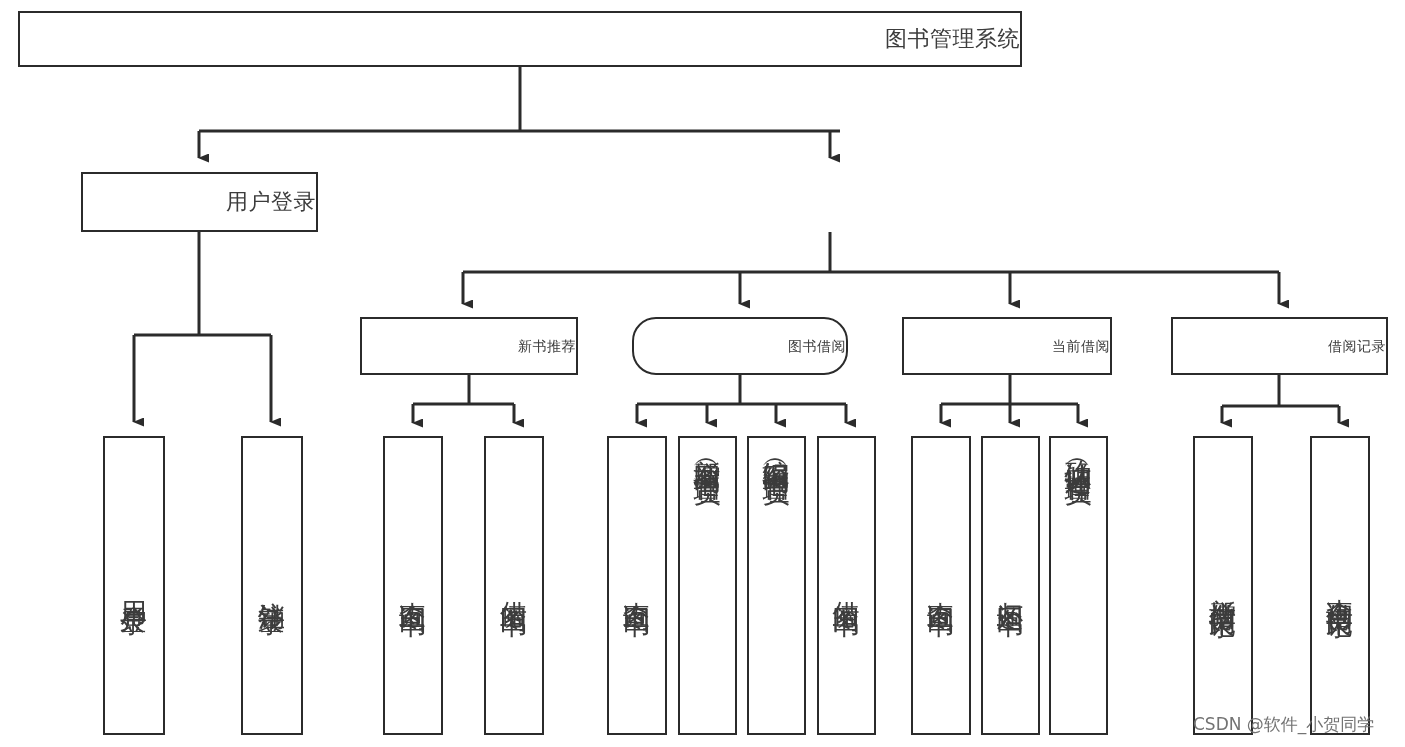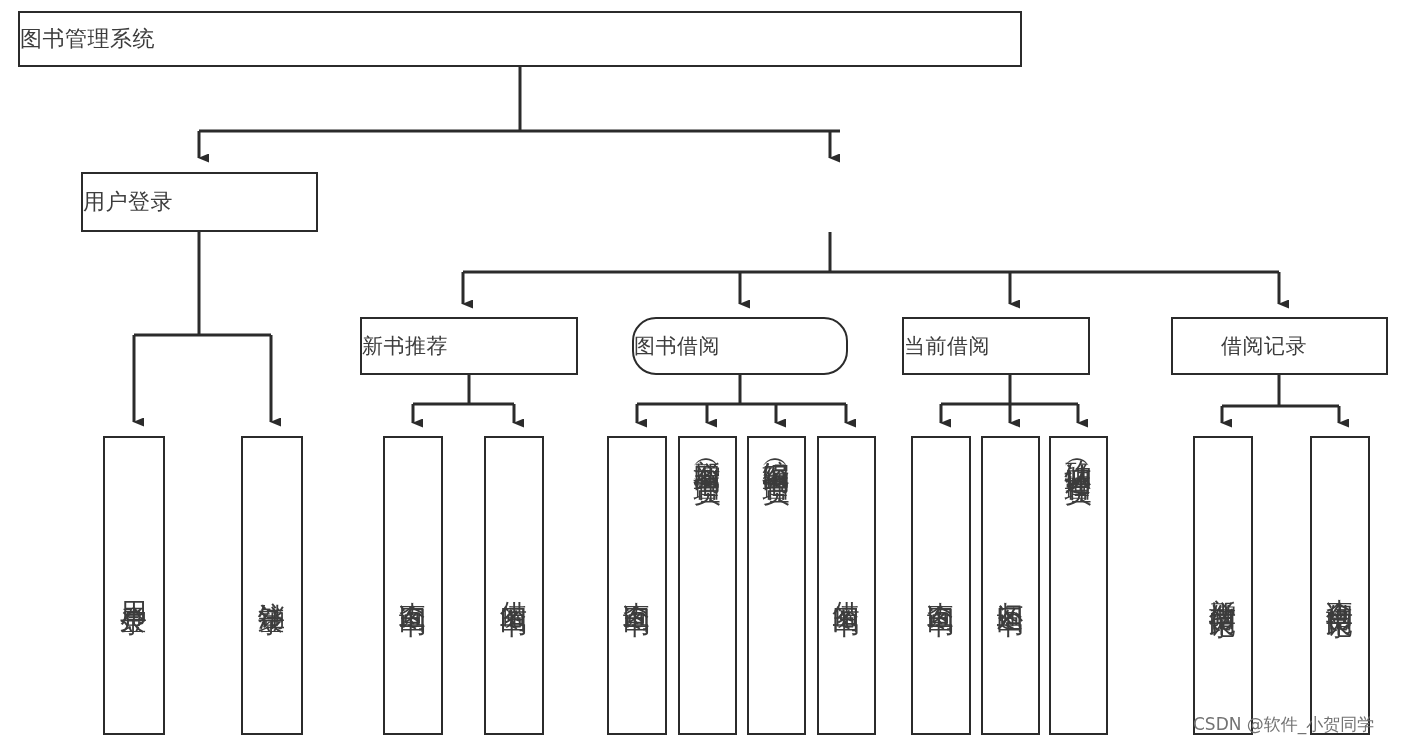--- a/index.html
+++ b/index.html
@@ -26,38 +26,38 @@
     width: 1405px;
     height: 747px;
   }
   .node {
     position: absolute;
     box-sizing: border-box;
     background: #ffffff;
     border: 2px solid #2b2b2b;
     display: flex;
     align-items: center;
-    justify-content: flex-start;
+    justify-content: flex-end;
     color: #3c3c3c;
     z-index: 2;
   }
   .node-label {
     display: block;
     text-align: center;
     line-height: 1.18;
     white-space: nowrap;
     color: #3c3c3c;
   }
   
   .node.horiz .node-label {
     font-size: 21px;
     letter-spacing: 0.5px;
   }
   .node.lvl1 .node-label { font-size: 22px; }
-  .node.lvl2 .node-label { font-size: 21px; }
+  .node.lvl2 .node-label { font-size: 14px; }
 
   
   .node.vert {
     align-items: flex-start;
     justify-content: center;
     padding-top: 0;
   }
   .node.vert .node-label {
     writing-mode: vertical-rl;
     text-orientation: upright;
@@ -145,21 +145,21 @@
 
 
   <div class="node horiz lvl2" style="left:360px; top:317px; width:218px; height:58px;">
     <span class="node-label">新书推荐</span>
   </div>
 
   <div class="node horiz lvl2" style="left:632px; top:317px; width:216px; height:58px;border-radius:24px;">
     <span class="node-label">图书借阅</span>
   </div>
 
-  <div class="node horiz lvl2" style="left:902px; top:317px; width:188px; height:58px;">
+  <div class="node horiz lvl2" style="left:902px; top:317px; width:210px; height:58px;">
     <span class="node-label">当前借阅</span>
   </div>
 
   <div class="node horiz lvl2" style="left:1171px; top:317px; width:217px; height:58px;padding-left:48px;">
     <span class="node-label">借阅记录</span>
   </div>
 
   <div class="node vert center-text" style="left:103px; top:436px; width:62px; height:299px;">
     <span class="node-label">用户登录</span>
   </div>

